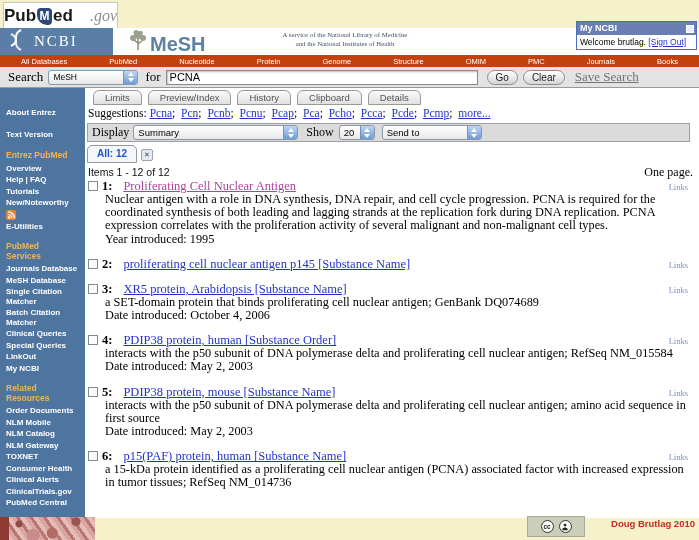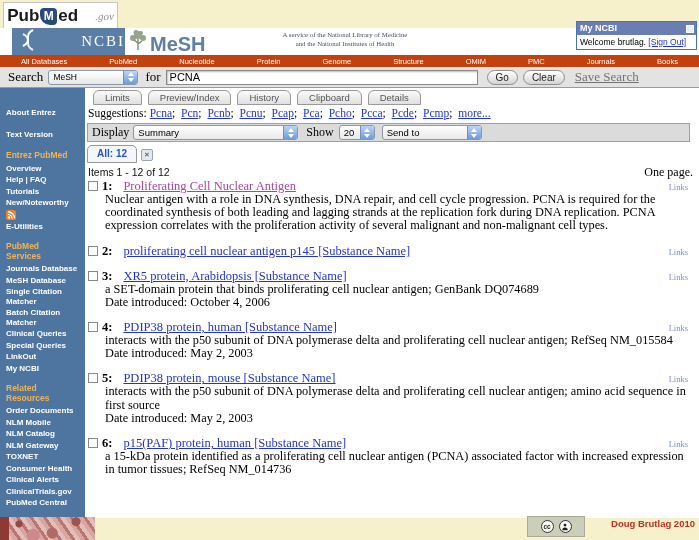--- a/index.html
+++ b/index.html
@@ -3,24 +3,24 @@
 <meta charset="utf-8">
 <style>
   html,body{margin:0;padding:0;}
   body{width:699px;height:540px;overflow:hidden;font-family:"Liberation Sans",sans-serif;}
   .slide{position:relative;width:699px;height:540px;background:#F6F1CB;overflow:hidden;}
 
   
   .pubmed-logo{position:absolute;left:3px;top:2px;width:113px;height:26px;background:#fff;border:1px solid #C6C6C6;display:flex;align-items:center;justify-content:center;}
   .pm-part{font-weight:bold;font-size:17px;color:#1A1A1A;}
   .pm-mbox{display:inline-block;width:17px;height:17px;background:#2B4A7A;border-radius:4px 4px 4px 10px;color:#fff;font-weight:bold;font-size:12px;text-align:center;line-height:17px;margin:0 1px;}
-  .pm-gov{font-family:"Liberation Serif",serif;font-style:italic;font-size:11px;color:#8F8F8F;margin-left:17px;}
+  .pm-gov{font-family:"Liberation Serif",serif;font-style:italic;font-size:16px;color:#8F8F8F;margin-left:17px;}
 
   .header-band{position:absolute;left:0;top:28px;width:699px;height:27px;background:#fff;}
-  .ncbi-box{position:absolute;left:12px;top:28px;width:113px;height:27px;background:#5A7EA6;display:flex;align-items:center;gap:4px;padding-left:8px;box-sizing:border-box;justify-content:space-between;}
+  .ncbi-box{position:absolute;left:0;top:28px;width:113px;height:27px;background:#5A7EA6;display:flex;align-items:center;gap:10px;padding-left:8px;box-sizing:border-box;}
   .ncbi-text{color:#fff;font-family:"Liberation Serif",serif;font-size:15px;letter-spacing:2px;}
   .mesh-logo{position:absolute;left:128px;top:29px;display:flex;align-items:flex-end;gap:2px;}
   .mesh-text{font-size:20px;font-weight:bold;color:#5F7FA3;line-height:22px;}
   .service-text{position:absolute;left:250px;top:31px;width:190px;text-align:center;font-family:"Liberation Serif",serif;font-size:6.8px;line-height:8.5px;color:#44506B;}
 
   .myncbi{position:absolute;left:576px;top:21px;width:119px;border:1px solid #4A6FBF;background:#fff;}
   .myncbi-title{background:#6B7EB3;color:#fff;font-size:9px;font-weight:bold;height:13px;line-height:13px;padding:0 3px;position:relative;}
   .myncbi-corner{position:absolute;right:2px;top:2.5px;width:8px;height:8px;background:#E9EDF7;border:1px solid #fff;box-sizing:border-box;}
   .myncbi-body{font-size:8.5px;padding:2px 3px;color:#000;white-space:nowrap;}
   .signout{color:#2233CC;text-decoration:underline;cursor:pointer;}
@@ -276,20 +276,21 @@
 
     <div class="results">
 
       <div class="result">
         <div class="rhead">
           <span class="cb"></span><span class="rnum">1:</span><span class="rtitle visited">Proliferating Cell Nuclear Antigen</span>
           <span class="rlinks">Links</span>
         </div>
         <div class="rbody">
           <div>Nuclear antigen with a role in DNA synthesis, DNA repair, and cell cycle progression. PCNA is required for the coordinated synthesis of both leading and lagging strands at the replication fork during DNA replication. PCNA expression correlates with the proliferation activity of several malignant and non-malignant cell types.</div>
+          <div>Year introduced: 1995</div>
         </div>
       </div>
 
       <div class="result">
         <div class="rhead">
           <span class="cb"></span><span class="rnum">2:</span><span class="rtitle">proliferating cell nuclear antigen p145 [Substance Name]</span>
           <span class="rlinks">Links</span>
         </div>
       </div>
 
@@ -299,21 +300,21 @@
           <span class="rlinks">Links</span>
         </div>
         <div class="rbody">
           <div>a SET-domain protein that binds proliferating cell nuclear antigen; GenBank DQ074689</div>
           <div>Date introduced: October 4, 2006</div>
         </div>
       </div>
 
       <div class="result">
         <div class="rhead">
-          <span class="cb"></span><span class="rnum">4:</span><span class="rtitle">PDIP38 protein, human [Substance Name]</span>
+          <span class="cb"></span><span class="rnum">4:</span><span class="rtitle">PDIP38 protein, human [Substance Order]</span>
           <span class="rlinks">Links</span>
         </div>
         <div class="rbody">
           <div>interacts with the p50 subunit of DNA polymerase delta and proliferating cell nuclear antigen; RefSeq NM_015584</div>
           <div>Date introduced: May 2, 2003</div>
         </div>
       </div>
 
       <div class="result">
         <div class="rhead">

